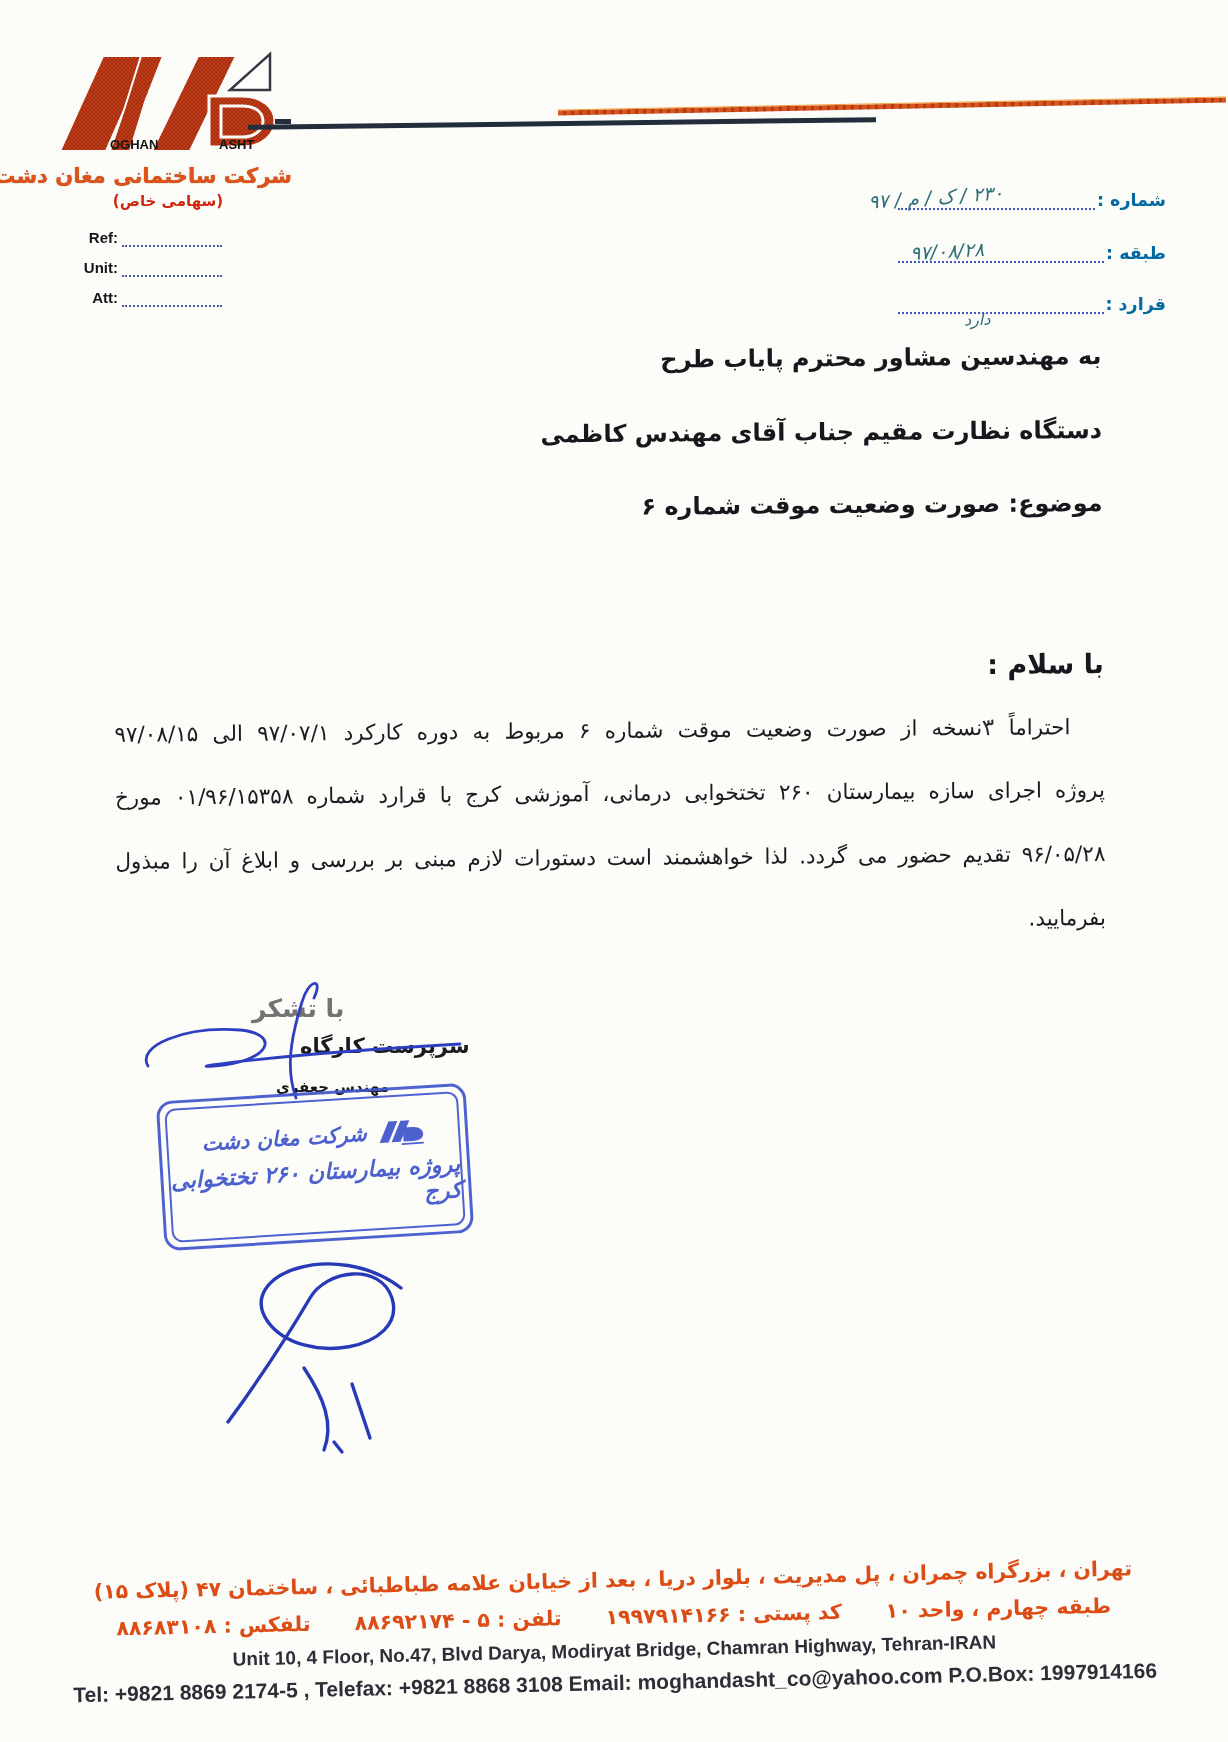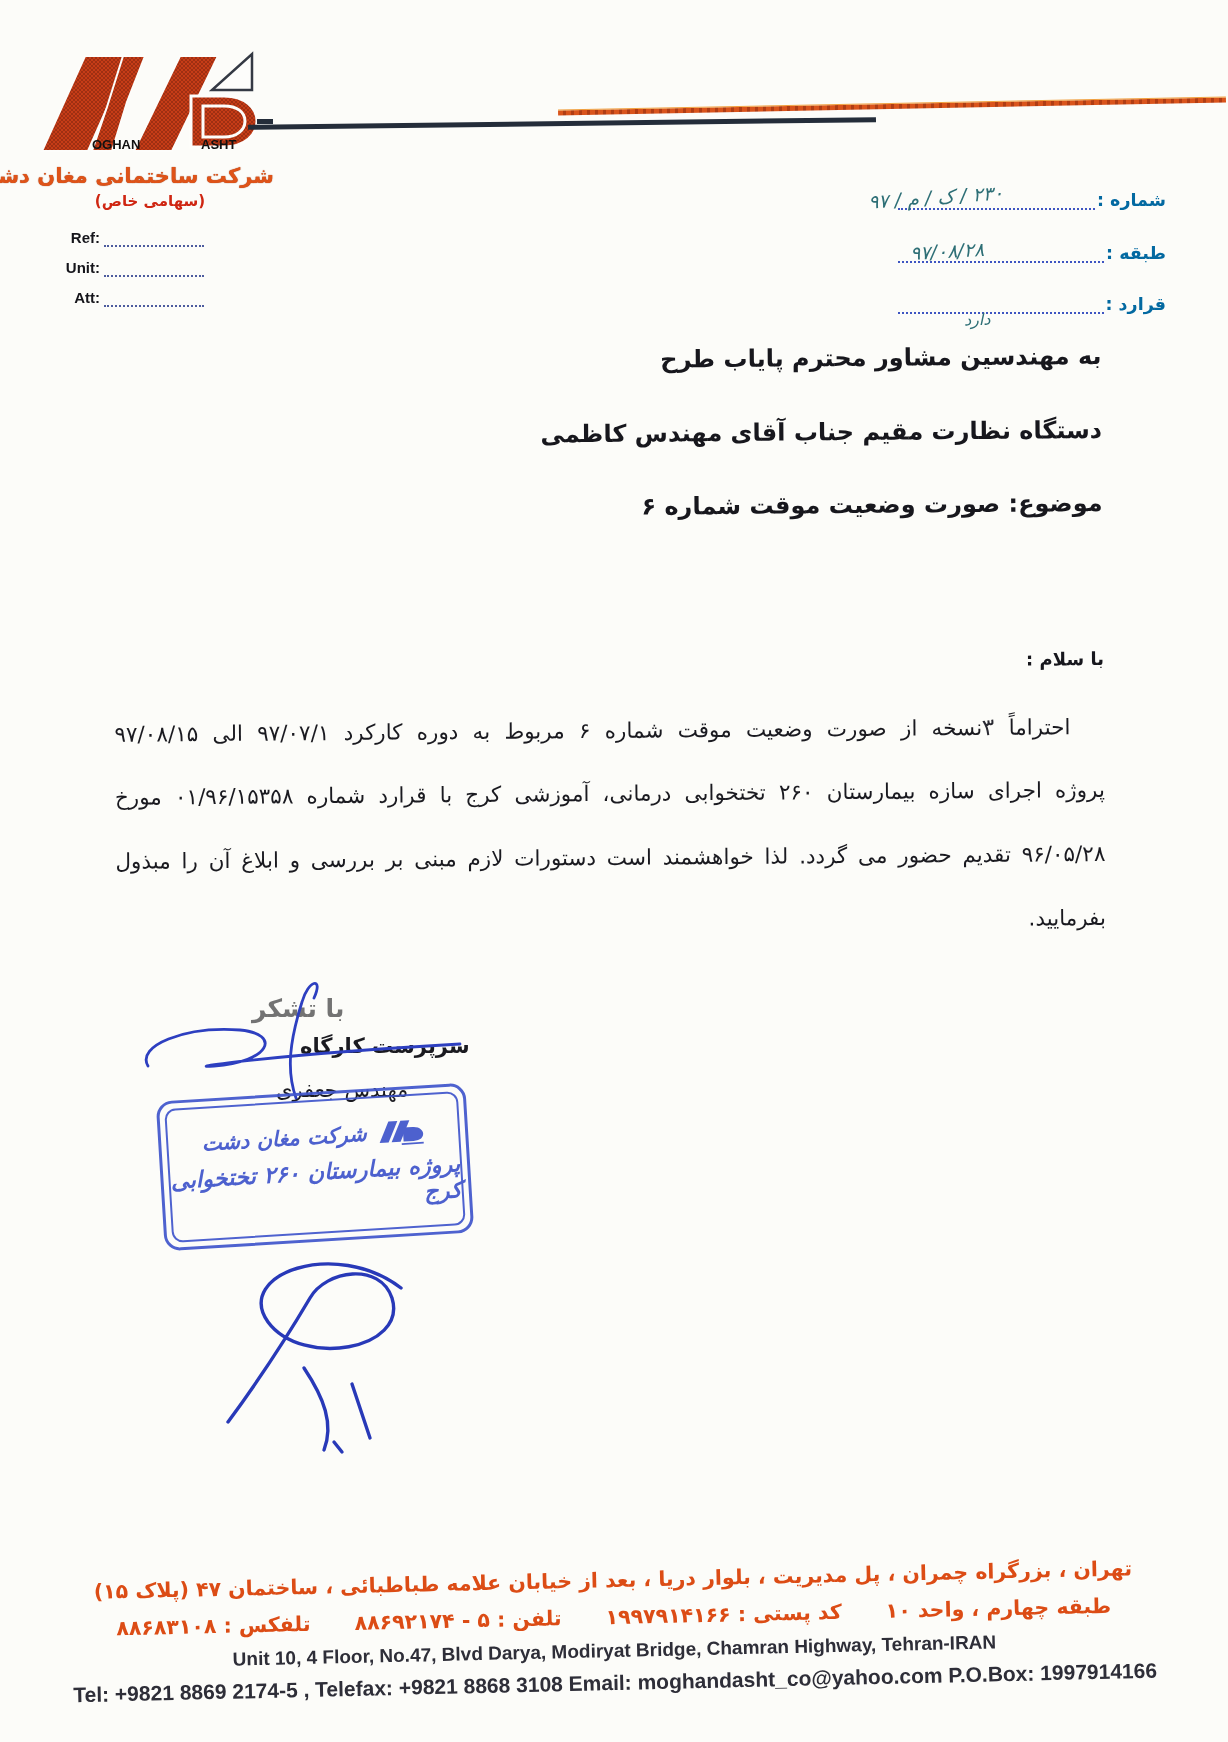--- a/index.html
+++ b/index.html
@@ -5,21 +5,21 @@
   * { margin:0; padding:0; box-sizing:border-box; }
   html,body { background:#9a9a9a; }
   .page {
     position:relative; width:1228px; height:1742px; margin:0 auto;
     background:#fcfcf9; overflow:hidden;
     font-family:"DejaVu Sans", sans-serif;
     box-shadow:0 0 12px rgba(0,0,0,.35);
   }
 
   
-  .logo-block { position:absolute; left:26px; top:50px; width:248px; text-align:center; }
+  .logo-block { position:absolute; left:44px; top:50px; width:248px; text-align:center; }
   .logo-company-fa { margin-top:6px; direction:rtl; font-size:21px; font-weight:bold;
     color:#df5318; text-shadow:0 0 1px #8c2f0c; white-space:nowrap; }
   .logo-company-type { margin-top:4px; direction:rtl; font-size:15px; font-weight:bold; color:#cf2612; }
   .ref-rows { margin-top:12px; width:200px; margin-left:0; }
   .ref-row { display:flex; align-items:center; height:30px; }
   .ref-label { width:78px; text-align:right; font-family:"Liberation Sans",sans-serif;
     font-weight:bold; font-size:15px; color:#15151b; padding-right:4px; }
   .ref-dots { flex:0 0 100px; border-bottom:2px dotted #4d5c9e; height:20px; }
 
   .header-title { position:absolute; top:40px; right:118px; direction:rtl; white-space:nowrap;
@@ -42,35 +42,35 @@
   .hand { font-family:"DejaVu Sans",sans-serif; font-style:italic; color:#2e6f76; white-space:nowrap; }
   .meta-value-number { position:absolute; left:-30px; top:-2px; font-size:19px; transform:rotate(-4deg); }
   .meta-value-date { position:absolute; left:12px; top:-1px; font-size:19px; transform:rotate(-3deg); }
   .meta-value-attach { position:absolute; left:66px; top:18px; font-size:16px; transform:rotate(-2deg); }
 
   
   .letter-zone { position:absolute; inset:0; transform:rotate(-0.45deg); transform-origin:1100px 420px; }
   .addr-line { position:absolute; right:126px; direction:rtl; font-weight:bold;
     font-size:24px; color:#17171d; white-space:nowrap; }
   .salutation { position:absolute; right:126px; direction:rtl; font-weight:bold;
-    font-size:18px; color:#17171d; }
+    font-size:27px; color:#17171d; }
   .body-block { position:absolute; left:112px; right:126px; top:694px; direction:rtl; }
   .body-line { font-size:21.5px; color:#1a1a20; height:64px; line-height:64px;
     text-align:justify; text-align-last:justify; white-space:nowrap; }
   .body-line.first { padding-right:34px; }
   .body-line.last { text-align:right; text-align-last:right; }
   .hand-insert { color:#2a2a32; font-size:23px; display:inline-block; transform:rotate(-8deg); }
 
   
   .thanks { position:absolute; left:252px; top:994px; direction:rtl; font-size:25px;
     font-weight:600; color:#737373; }
   .role   { position:absolute; left:300px; top:1034px; direction:rtl; font-size:21px;
     font-weight:bold; color:#1a1a20; }
-  .signer { position:absolute; left:276px; top:1078px; direction:rtl; font-size:21px;
-    font-weight:normal; color:#1a1a20; }
+  .signer { position:absolute; left:276px; top:1078px; direction:rtl; font-size:15px;
+    font-weight:bold; color:#1a1a20; }
   .pen-swoosh { position:absolute; left:118px; top:968px; }
   .big-signature { position:absolute; left:176px; top:1246px; }
 
   .stamp { position:absolute; left:160px; top:1092px; width:310px; height:150px;
     border:3px solid #4056cc; border-radius:16px; transform:rotate(-3.5deg);
     color:#3f54cb; opacity:.92; }
   .stamp-inner { position:absolute; inset:5px; border:2px solid #4056cc; border-radius:11px;
     display:flex; flex-direction:column; align-items:center; justify-content:center; gap:8px; }
   .stamp-row1 { display:flex; direction:rtl; align-items:center; gap:10px; }
   .stamp-company { font-size:21px; font-weight:bold; font-style:italic; direction:rtl; }

